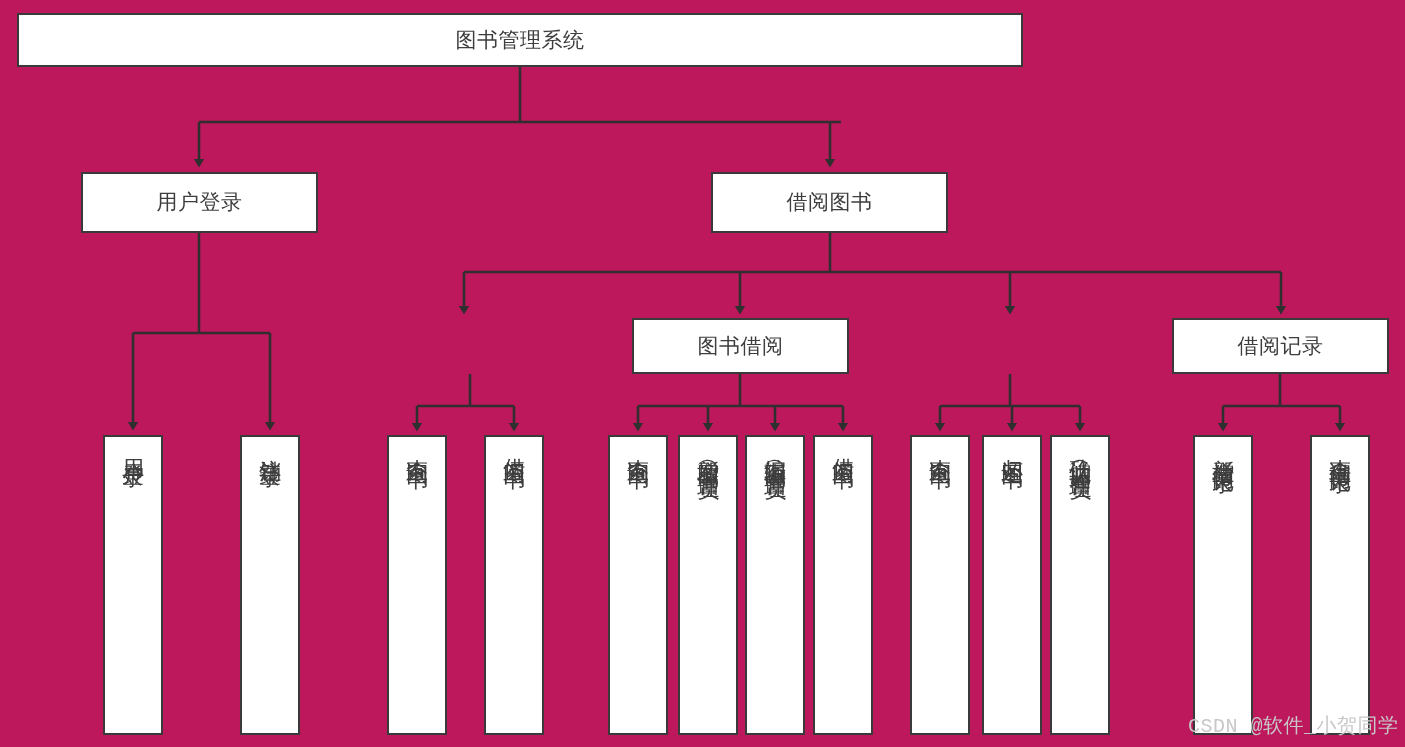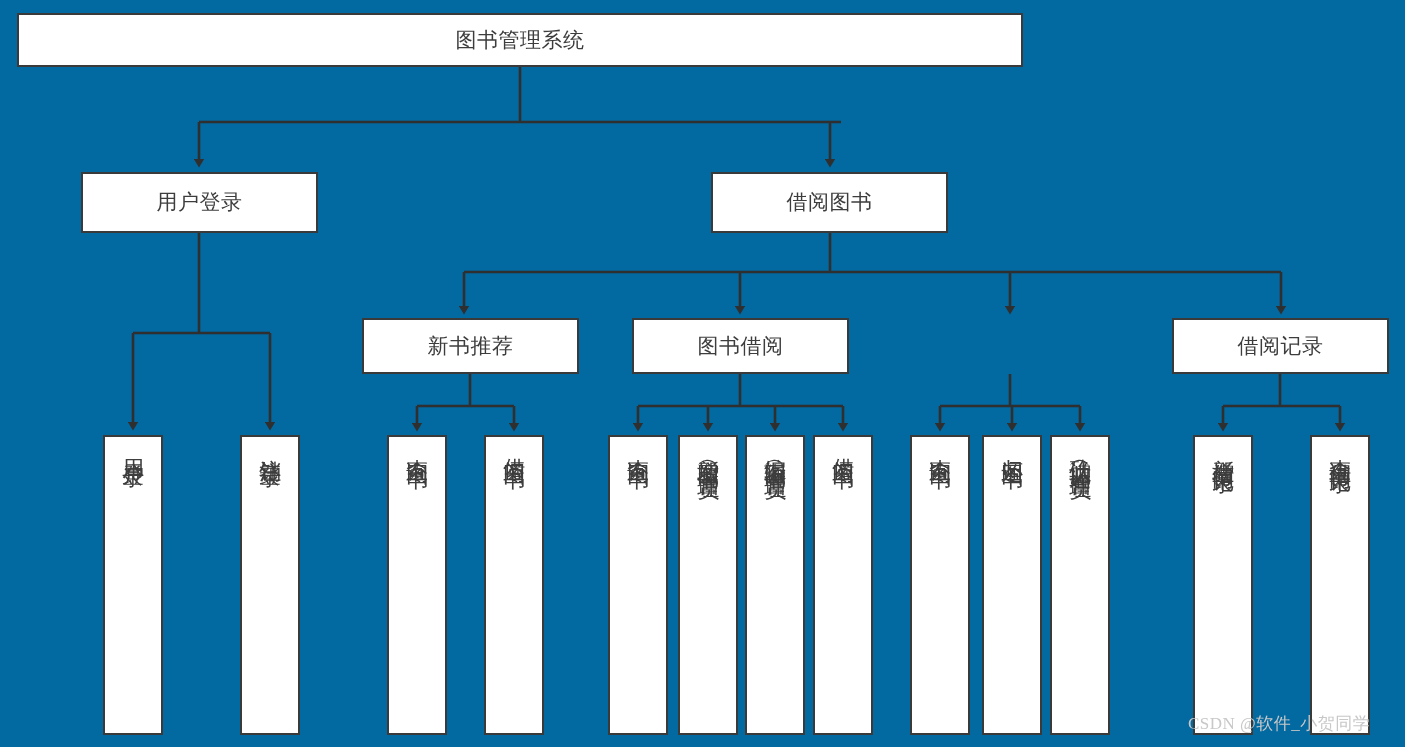--- a/index.html
+++ b/index.html
@@ -10,21 +10,21 @@
   body {
     width: 1405px;
     height: 747px;
     font-family: "Liberation Sans", "DejaVu Sans", sans-serif;
     overflow: hidden;
   }
   #diagram-root {
     position: relative;
     width: 1405px;
     height: 747px;
-    background: #0369a1;
+    background: #be185d;
   }
   svg.edges {
     position: absolute;
     top: 0;
     left: 0;
     width: 1405px;
     height: 747px;
     pointer-events: none;
   }
   .node {
@@ -62,25 +62,25 @@
     font-size: 22px;
     line-height: 1.02;
     letter-spacing: 3px;
     display: block;
     margin-top: 4px;
   }
   .watermark {
     position: absolute;
     left: 1188px;
     top: 712px;
-    font-size: 17px;
+    font-size: 20px;
     color: #c8c8c8;
     letter-spacing: 0.5px;
     white-space: nowrap;
-    font-family: Liberation Serif, serif;
+    font-family: Liberation Mono, monospace;
   }
 </style>
 </head>
 <body>
 
 <div id="diagram-root">
 
   <svg class="edges" viewBox="0 0 1405 747" width="1405" height="747">
     <defs>
       <marker id="arrowhead" markerWidth="9" markerHeight="11" refX="1.5" refY="5.5" orient="auto" markerUnits="userSpaceOnUse">
@@ -147,23 +147,20 @@
     <span class="node-label">图书管理系统</span>
   </div>
 
   <div class="node h" style="left:81px; top:172px; width:237px; height:61px;">
     <span class="node-label">用户登录</span>
   </div>
   <div class="node h" style="left:711px; top:172px; width:237px; height:61px;">
     <span class="node-label">借阅图书</span>
   </div>
 
-  <div class="node h" style="left:362px; top:318px; width:217px; height:56px;">
-    <span class="node-label">新书推荐</span>
-  </div>
   <div class="node h" style="left:632px; top:318px; width:217px; height:56px;">
     <span class="node-label">图书借阅</span>
   </div>
   <div class="node h" style="left:1172px; top:318px; width:217px; height:56px;">
     <span class="node-label">借阅记录</span>
   </div>
 
   <div class="node v" style="left:103px; top:435px; width:60px; height:300px;">
     <span class="node-label">用户登录</span>
   </div>

